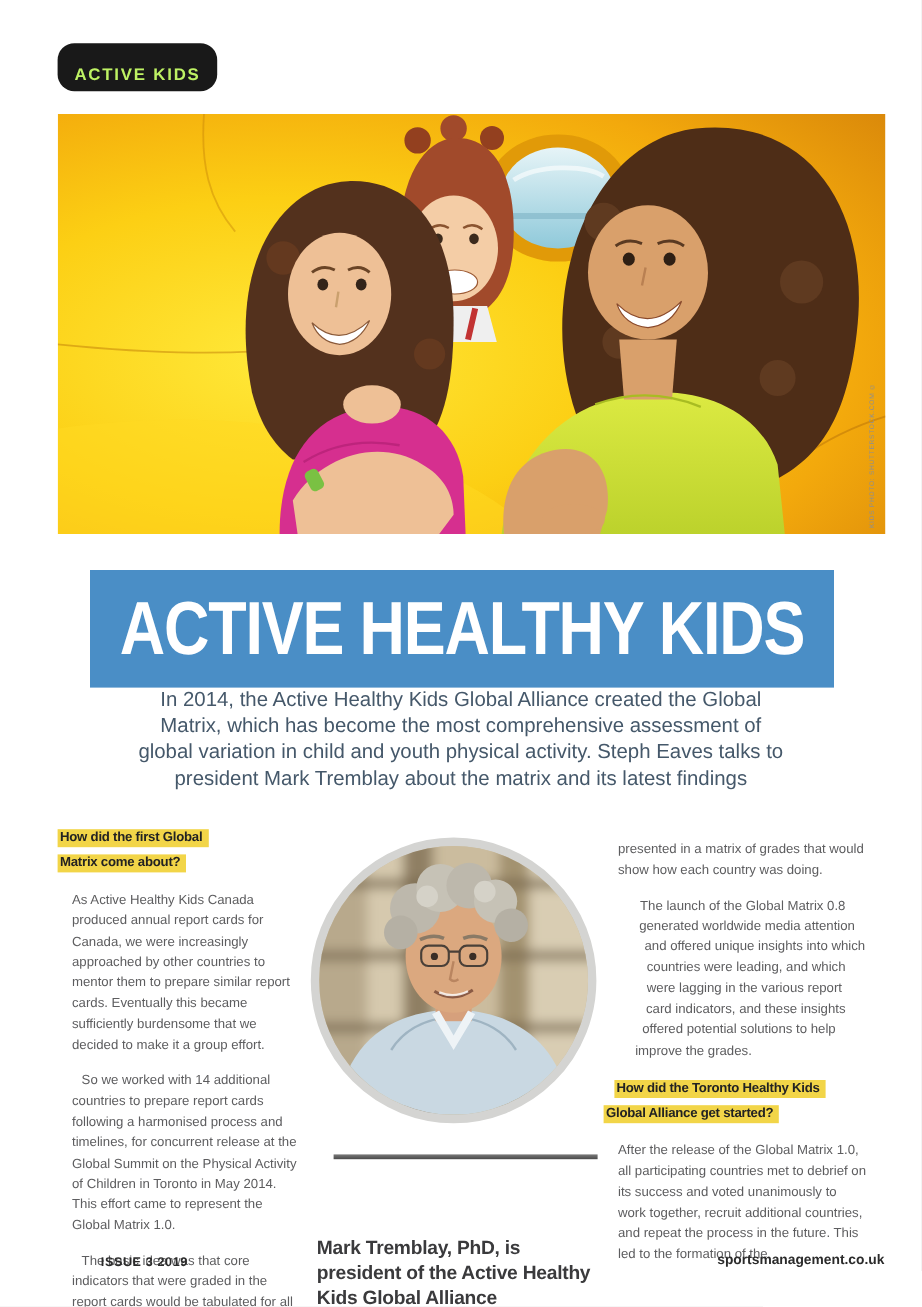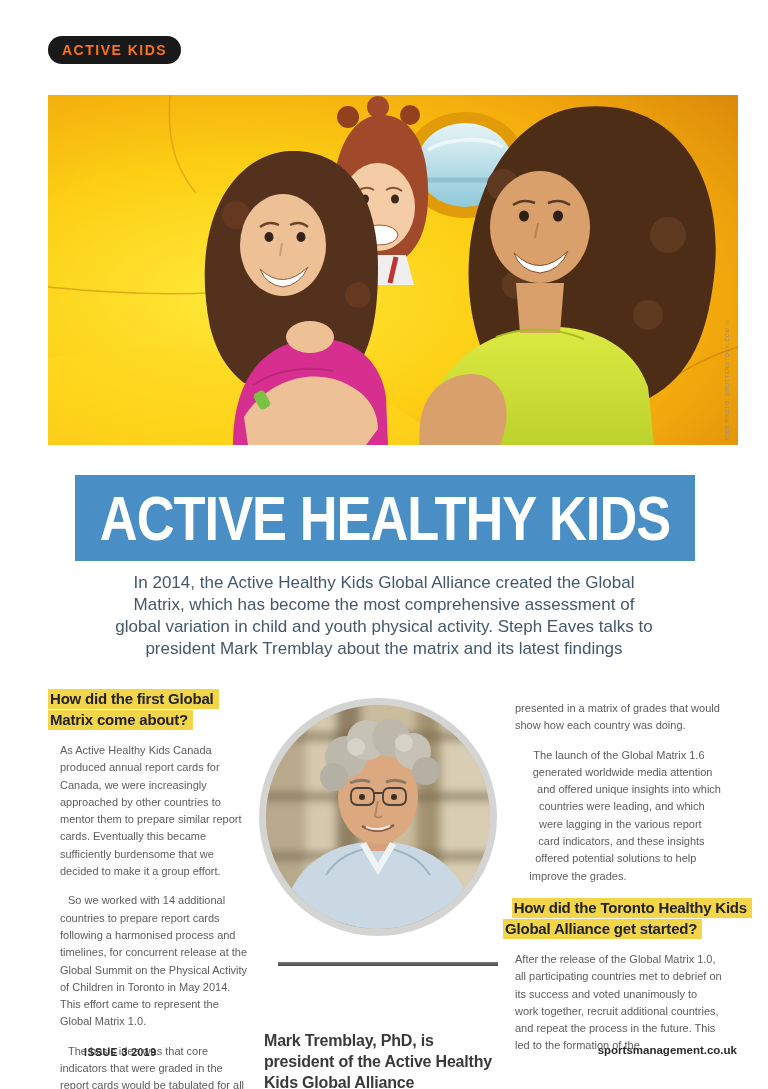--- a/index.html
+++ b/index.html
@@ -1,43 +1,43 @@
 <!DOCTYPE html>
 <html><head>
 <meta charset="utf-8">
 <style>
   html,body{margin:0;padding:0;background:#e8e8e8;}
   #page{position:relative;width:768px;height:1089px;background:#ffffff;overflow:hidden;
         font-family:"Liberation Sans",sans-serif;}
   
-  #badge{position:absolute;left:48px;top:36px;background:#191919;color:#f97316;
-         border-radius:14px;padding:6px 14px 6px;font-size:14px;font-weight:bold;
+  #badge{position:absolute;left:48px;top:36px;background:#191919;color:#bef264;
+         border-radius:14px;padding:18px 14px 6px;font-size:14px;font-weight:bold;
          letter-spacing:1.5px;}
   
   #photo{position:absolute;left:48px;top:95px;width:690px;height:350px;overflow:hidden;}
   #photo svg{display:block;width:100%;height:100%;}
   #credit{position:absolute;left:724px;top:300px;height:140px;width:12px;
           writing-mode:vertical-rl;transform:rotate(180deg);font-size:5.5px;
           color:#8f8f8f;letter-spacing:.6px;white-space:nowrap;}
   
-  #banner{position:absolute;left:75px;top:475px;width:620px;height:86px;background:#4a8ec6;
+  #banner{position:absolute;left:75px;top:475px;width:620px;height:98px;background:#4a8ec6;
           display:flex;align-items:center;justify-content:center;}
   #banner .t{color:#fff;font-weight:bold;font-size:54px;letter-spacing:-1px;
              transform:scale(.97,1.16);white-space:nowrap;}
   
   #intro{position:absolute;left:98px;top:572px;width:572px;color:#45586a;font-size:17px;}
   #intro p{margin:0;height:22px;line-height:22px;text-align:center;white-space:nowrap;}
   
   .col{position:absolute;top:688px;font-size:11px;line-height:17.3px;color:#5d5d5f;}
   #col-left{left:48px;width:212px;}
   #col-right{left:503px;width:232px;}
   .col p{margin:12px;}
   .plist p + p{text-indent:8px;}
   .hl-line{white-space:nowrap;line-height:21px;height:21px;}
-  .hl{background:#f2d548;color:#222;font-weight:bold;font-size:15px;
+  .hl{background:#f2d548;color:#222;font-weight:bold;font-size:11px;
       letter-spacing:-.2px;padding:1px 5px 2px 2px;}
   #rc-head{margin:6px 0 2px;}
   #lc-head{margin:0 0 2px;}
   .wrap-spacer{float:left;width:38px;height:270px;
                shape-outside:circle(122px at -86px 132px);}
   
   #portrait{position:absolute;left:259px;top:698px;width:224px;height:224px;border-radius:50%;
             border:7px solid #d4d4d2;overflow:hidden;background:#c9bda2;}
   #portrait svg{display:block;width:100%;height:100%;}
   #cap-rule{position:absolute;left:278px;top:962px;width:220px;height:4px;
@@ -159,21 +159,21 @@
         <p>As Active Healthy Kids Canada produced annual report cards for Canada, we were increasingly approached by other countries to mentor them to prepare similar report cards. Eventually this became sufficiently burdensome that we decided to make it a group effort.</p>
         <p>So we worked with 14 additional countries to prepare report cards following a harmonised process and timelines, for concurrent release at the Global Summit on the Physical Activity of Children in Toronto in May 2014. This effort came to represent the Global Matrix 1.0.</p>
         <p>The basic idea was that core indicators that were graded in the report cards would be tabulated for all countries and</p>
       </div>
   </div>
 
   <div class="col" id="col-right">
     <div class="wrap-spacer"></div>
     <div class="plist">
         <p>presented in a matrix of grades that would show how each country was doing.</p>
-        <p>The launch of the Global Matrix 1.6 generated worldwide media attention and offered unique insights into which countries were leading, and which were lagging in the various report card indicators, and these insights offered potential solutions to help improve the grades.</p>
+        <p>The launch of the Global Matrix 0.8 generated worldwide media attention and offered unique insights into which countries were leading, and which were lagging in the various report card indicators, and these insights offered potential solutions to help improve the grades.</p>
       </div>
     <div id="rc-head">
         <div class="hl-line"><span class="hl">How did the Toronto Healthy Kids</span></div>
         <div class="hl-line"><span class="hl">Global Alliance get started?</span></div>
       </div>
     <div class="plist">
         <p>After the release of the Global Matrix 1.0, all participating countries met to debrief on its success and voted unanimously to work together, recruit additional countries, and repeat the process in the future. This led to the formation of the</p>
       </div>
   </div>
 

